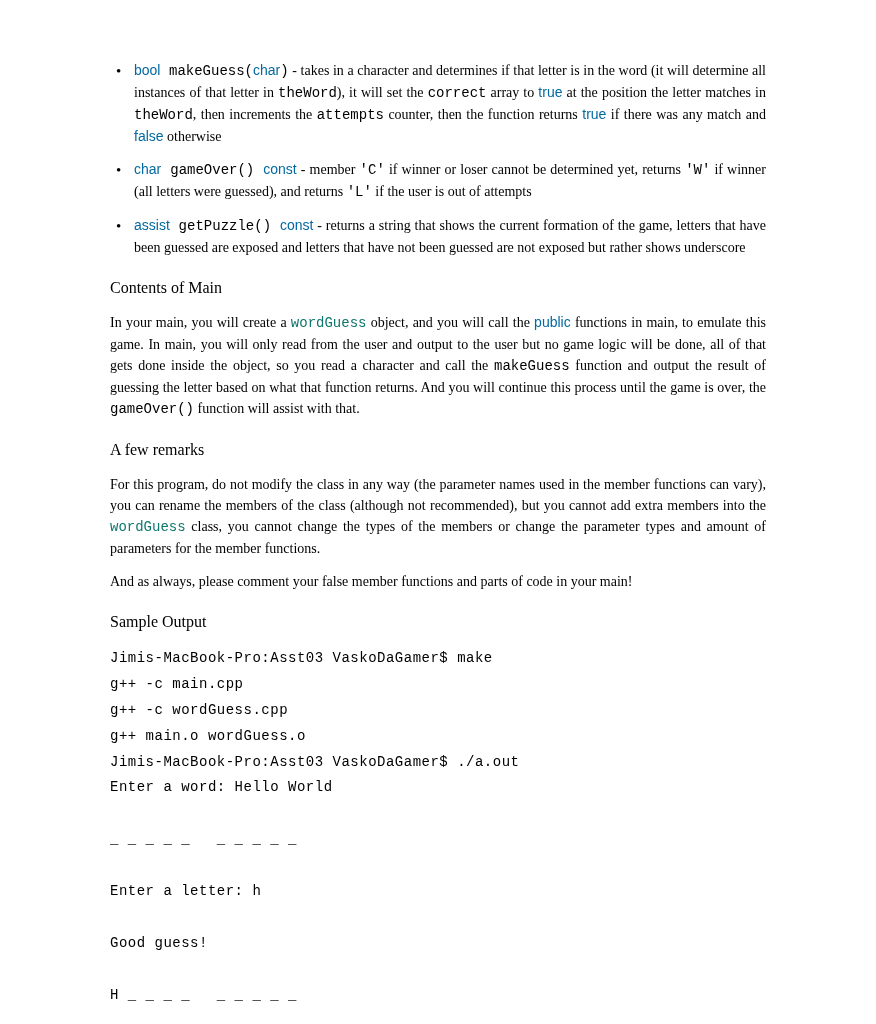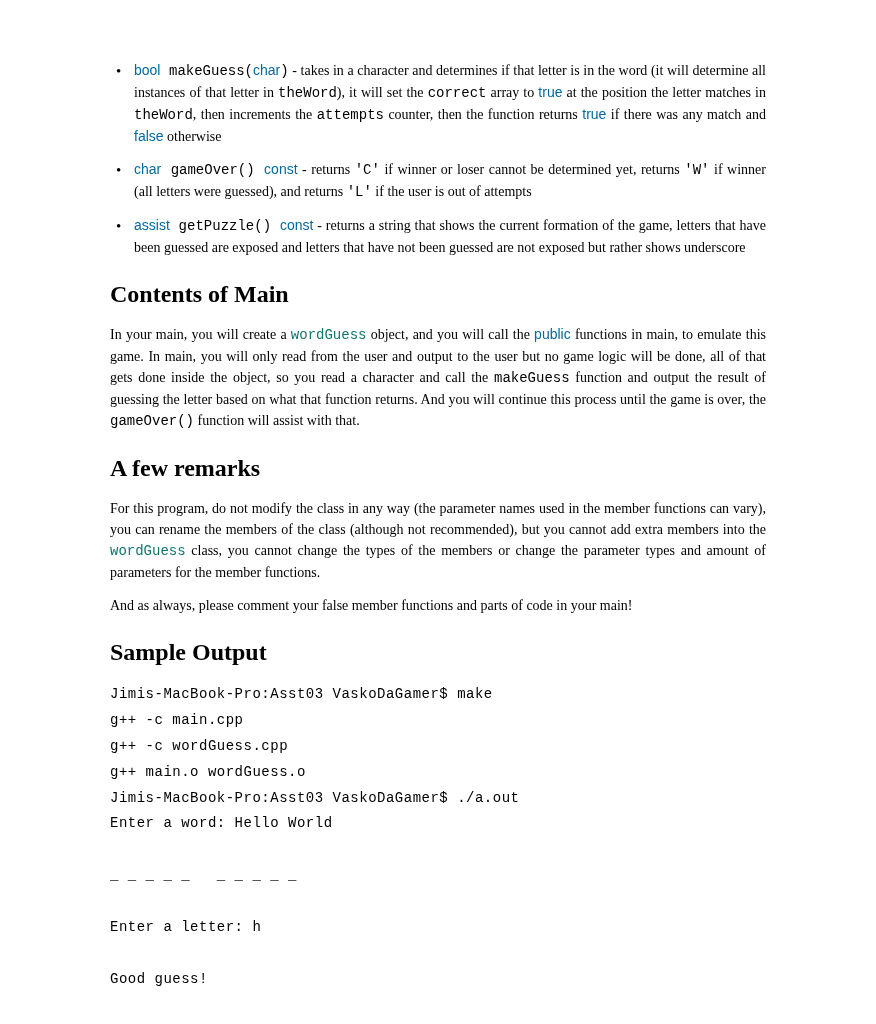--- a/index.html
+++ b/index.html
@@ -38,22 +38,22 @@
       text-align: justify;
     }
     ul.bullets > li::before {
       content: "•";
       position: absolute;
       left: 6px;
       font-size: 15px;
       top: 0;
     }
     h2 {
-      font-size: 24px;
-      font-weight: bold;
+      font-size: 16px;
+      font-weight: normal;
       margin-top: 18px;
       margin-bottom: 12px;
     }
     p.para {
       text-align: justify;
       margin-bottom: 12px;
     }
     pre.sample {
       font-family: "Courier New", Courier, monospace;
       font-size: 14px;
@@ -64,21 +64,21 @@
     }
   </style>
 </head>
 <body>
 
 <ul class="bullets">
   <li>
     <span class="kw-blue">bool</span><span class="tt"> makeGuess(</span><span class="kw-blue">char</span><span class="tt">)</span><span> - takes in a character and determines if that letter is in the word (it will determine all instances of that letter in </span><span class="tt">theWord</span><span>), it will set the </span><span class="tt">correct</span><span> array to </span><span class="kw-blue">true</span><span> at the position the letter matches in </span><span class="tt">theWord</span><span>, then increments the </span><span class="tt">attempts</span><span> counter, then the function returns </span><span class="kw-blue">true</span><span> if there was any match and </span><span class="kw-blue">false</span><span> otherwise</span>
   </li>
   <li>
-    <span class="kw-blue">char</span><span class="tt"> gameOver() </span><span class="kw-blue">const</span><span> - returns </span><span class="tt">'C'</span><span> if winner or loser cannot be determined yet, returns </span><span class="tt">'W'</span><span> if winner (all letters were guessed), and returns </span><span class="tt">'L'</span><span> if the user is out of attempts</span>
+    <span class="kw-blue">char</span><span class="tt"> gameOver() </span><span class="kw-blue">const</span><span> - member </span><span class="tt">'C'</span><span> if winner or loser cannot be determined yet, returns </span><span class="tt">'W'</span><span> if winner (all letters were guessed), and returns </span><span class="tt">'L'</span><span> if the user is out of attempts</span>
   </li>
   <li>
     <span class="kw-blue">assist</span><span class="tt"> getPuzzle() </span><span class="kw-blue">const</span><span> - returns a string that shows the current formation of the game, letters that have been guessed are exposed and letters that have not been guessed are not exposed but rather shows underscore</span>
   </li>
 </ul>
 
 <h2>Contents of Main</h2>
 
 <p class="para">
   <span>In your main, you will create a </span><span class="kw-red">wordGuess</span><span> object, and you will call the </span><span class="kw-blue">public</span><span> functions in main, to emulate this game. In main, you will only read from the user and output to the user but no game logic will be done, all of that gets done inside the object, so you read a character and call the </span><span class="tt">makeGuess</span><span> function and output the result of guessing the letter based on what that function returns. And you will continue this process until the game is over, the </span><span class="tt">gameOver()</span><span> function will assist with that.</span>

